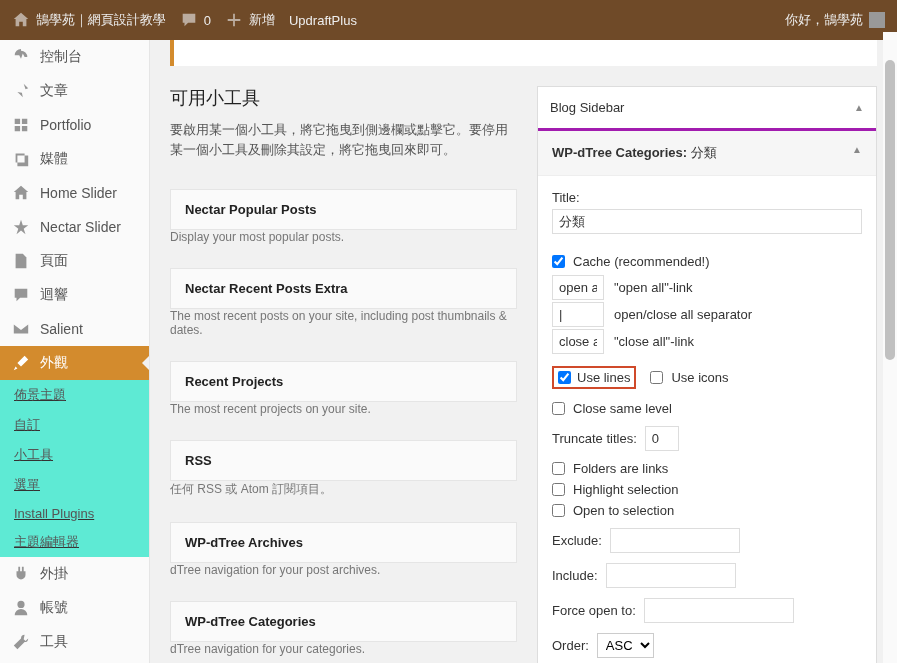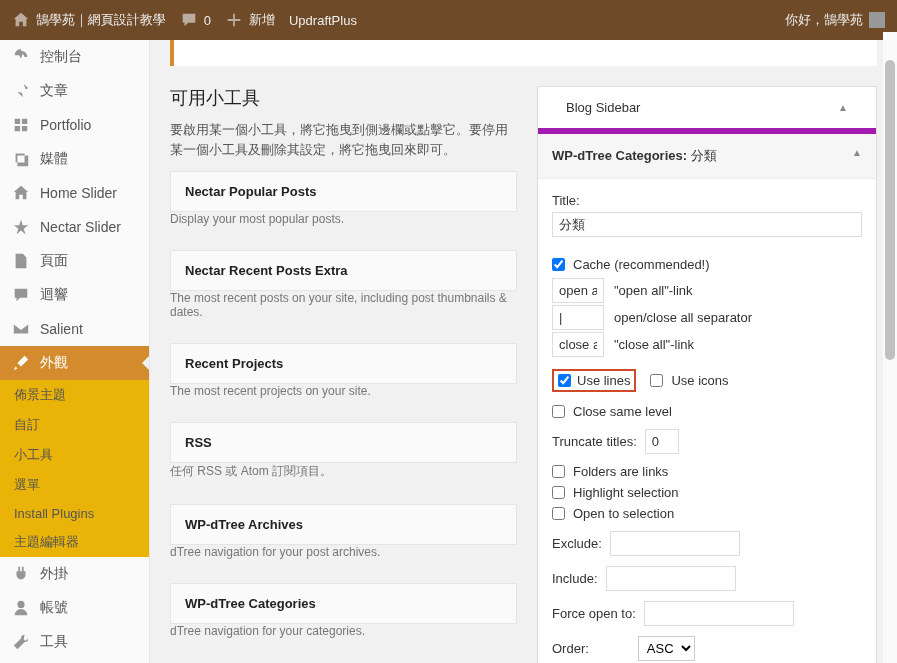--- a/index.html
+++ b/index.html
@@ -7,53 +7,53 @@
 .adminbar { background: #6f4a28; color: #fff; height: 40px; display: flex; align-items: center; padding: 0 12px; font-size: 13px; }
 .adminbar .left { display: flex; align-items: center; gap: 14px; }
 .adminbar .right { margin-left: auto; display: flex; align-items: flex-end; gap: 8px; }
 .adminbar .item { display: flex; align-items: center; gap: 6px; color: #eee; cursor: pointer; }
 .avatar { width: 16px; height: 16px; background: #999; display: inline-block; }
 .wrap { display: flex; height: calc(100vh - 32px); }
 .sidebar { width: 150px; background: #fafafa; border-right: 1px solid #e5e5e5; overflow-y: auto; }
 .menu-item { display: flex; align-items: center; gap: 10px; padding: 8px 12px; color: #555; cursor: pointer; font-size: 14px; }
 .menu-item.active { background: #d38b2d; color: #fff; position: relative; }
 .menu-item.active::after { content: ''; position: absolute; right: -1px; top: 50%; transform: translateY(-50%); border: 8px solid transparent; border-right-color: #f1f1f1; }
-.submenu { background: #eab308; }
+.submenu { background: #5eead4; text-decoration: underline; }
 .submenu .sub { padding: 6px 12px 6px 14px; color: #555; cursor: pointer; font-size: 13px; }
 .icon { width: 18px; height: 18px; display: inline-flex; align-items: center; justify-content: center; opacity: 0.6; }
 .icon svg { width: 18px; height: 18px; fill: currentColor; }
 .menu-item.active .icon { opacity: 1; }
 .content { flex: 1; padding: 0 20px 20px 20px; overflow-y: auto; position: relative; }
 .topbar { border-left: 4px solid #d38b2d; height: 26px; margin: 0 0 20px 0px; background: #fff; }
 .bodywrap { display: flex; gap: 20px; }
 .leftcol { flex: 1; min-width: 0; }
 .leftcol h2 { font-size: 18px; font-weight: normal; margin-bottom: 10px; color: #222; }
-.leftcol p.desc { color: #555; font-size: 13px; line-height: 1.5; margin-bottom: 12px; }
+.leftcol p.desc { color: #555; font-size: 13px; line-height: 1.5; margin-bottom: 30px; }
 .widget-box { border: 1px solid #e5e5e5; background: #fafafa; margin-bottom: 0; }
 .widget-title { padding: 12px 14px; font-size: 13px; font-weight: 600; color: #222; background: #fafafa; border-bottom: 0; }
 .widget-desc { padding: 0 0 18px 0; font-size: 12px; color: #777; }
 .widget-wrap { margin-bottom: 6px; }
 .rightcol { width: 340px; }
 .sidebar-panel { border: 1px solid #ddd; background: #fff; }
-.panel-head { padding: 13px 28px; font-size: 13px; background: #fff; border-bottom: 6px solid #a21caf; display: flex; align-items: center; }
+.panel-head { padding: 13px 12px; font-size: 13px; background: #fff; border-bottom: 3px solid #a21caf; display: flex; align-items: center; }
 .panel-head .arrow { margin-left: auto; color: #888; font-size: 10px; }
 .widget-head { padding: 13px 14px; background: #f6f6f6; border-bottom: 1px solid #eee; display: flex; font-size: 13px; gap: 16px; }
 .widget-head .arrow { margin-left: auto; color: #888; font-size: 10px; }
 .widget-form { padding: 14px; }
 .widget-form label.lab { display: block; margin-bottom: 4px; font-size: 13px; }
 .widget-form input[type=text] { border: 1px solid #ddd; padding: 4px 6px; font-size: 13px; background: #fff; color: #333; }
 .wide { width: 100%; margin-bottom: 14px; }
 .chk { margin: 6px 0; display: flex; align-items: center; gap: 8px; font-size: 13px; }
 .rowinput { display: flex; align-items: center; gap: 10px; margin: 2px 0; }
 .rowinput input { width: 52px; }
 .boxed { border: 2px solid #d04a2a; padding: 2px 4px; display: inline-flex; align-items: center; gap: 6px; }
 .field { margin: 10px 0; display: flex; align-items: center; gap: 8px; }
 .field input[type=text] { width: 130px; padding: 4px 6px; }
 .small { width: 34px !important; }
-select { border: 1px solid #ccc; background: #fff; padding: 3px 4px; font-size: 13px; margin-left: 41px; }
+select { border: 1px solid #ccc; background: #fff; padding: 3px 4px; font-size: 13px; }
 .mainscroll { position: fixed; right: 0; top: 32px; bottom: 0; width: 14px; background: #fafafa; }
 .mainthumb { position: absolute; right: 2px; top: 28px; width: 10px; height: 300px; background: #c0c0c0; border-radius: 5px; }
 </style>
 </head>
 <body>
 
 <div class="adminbar">
   <div class="left">
     <span class="item">
       <span class="icon">

